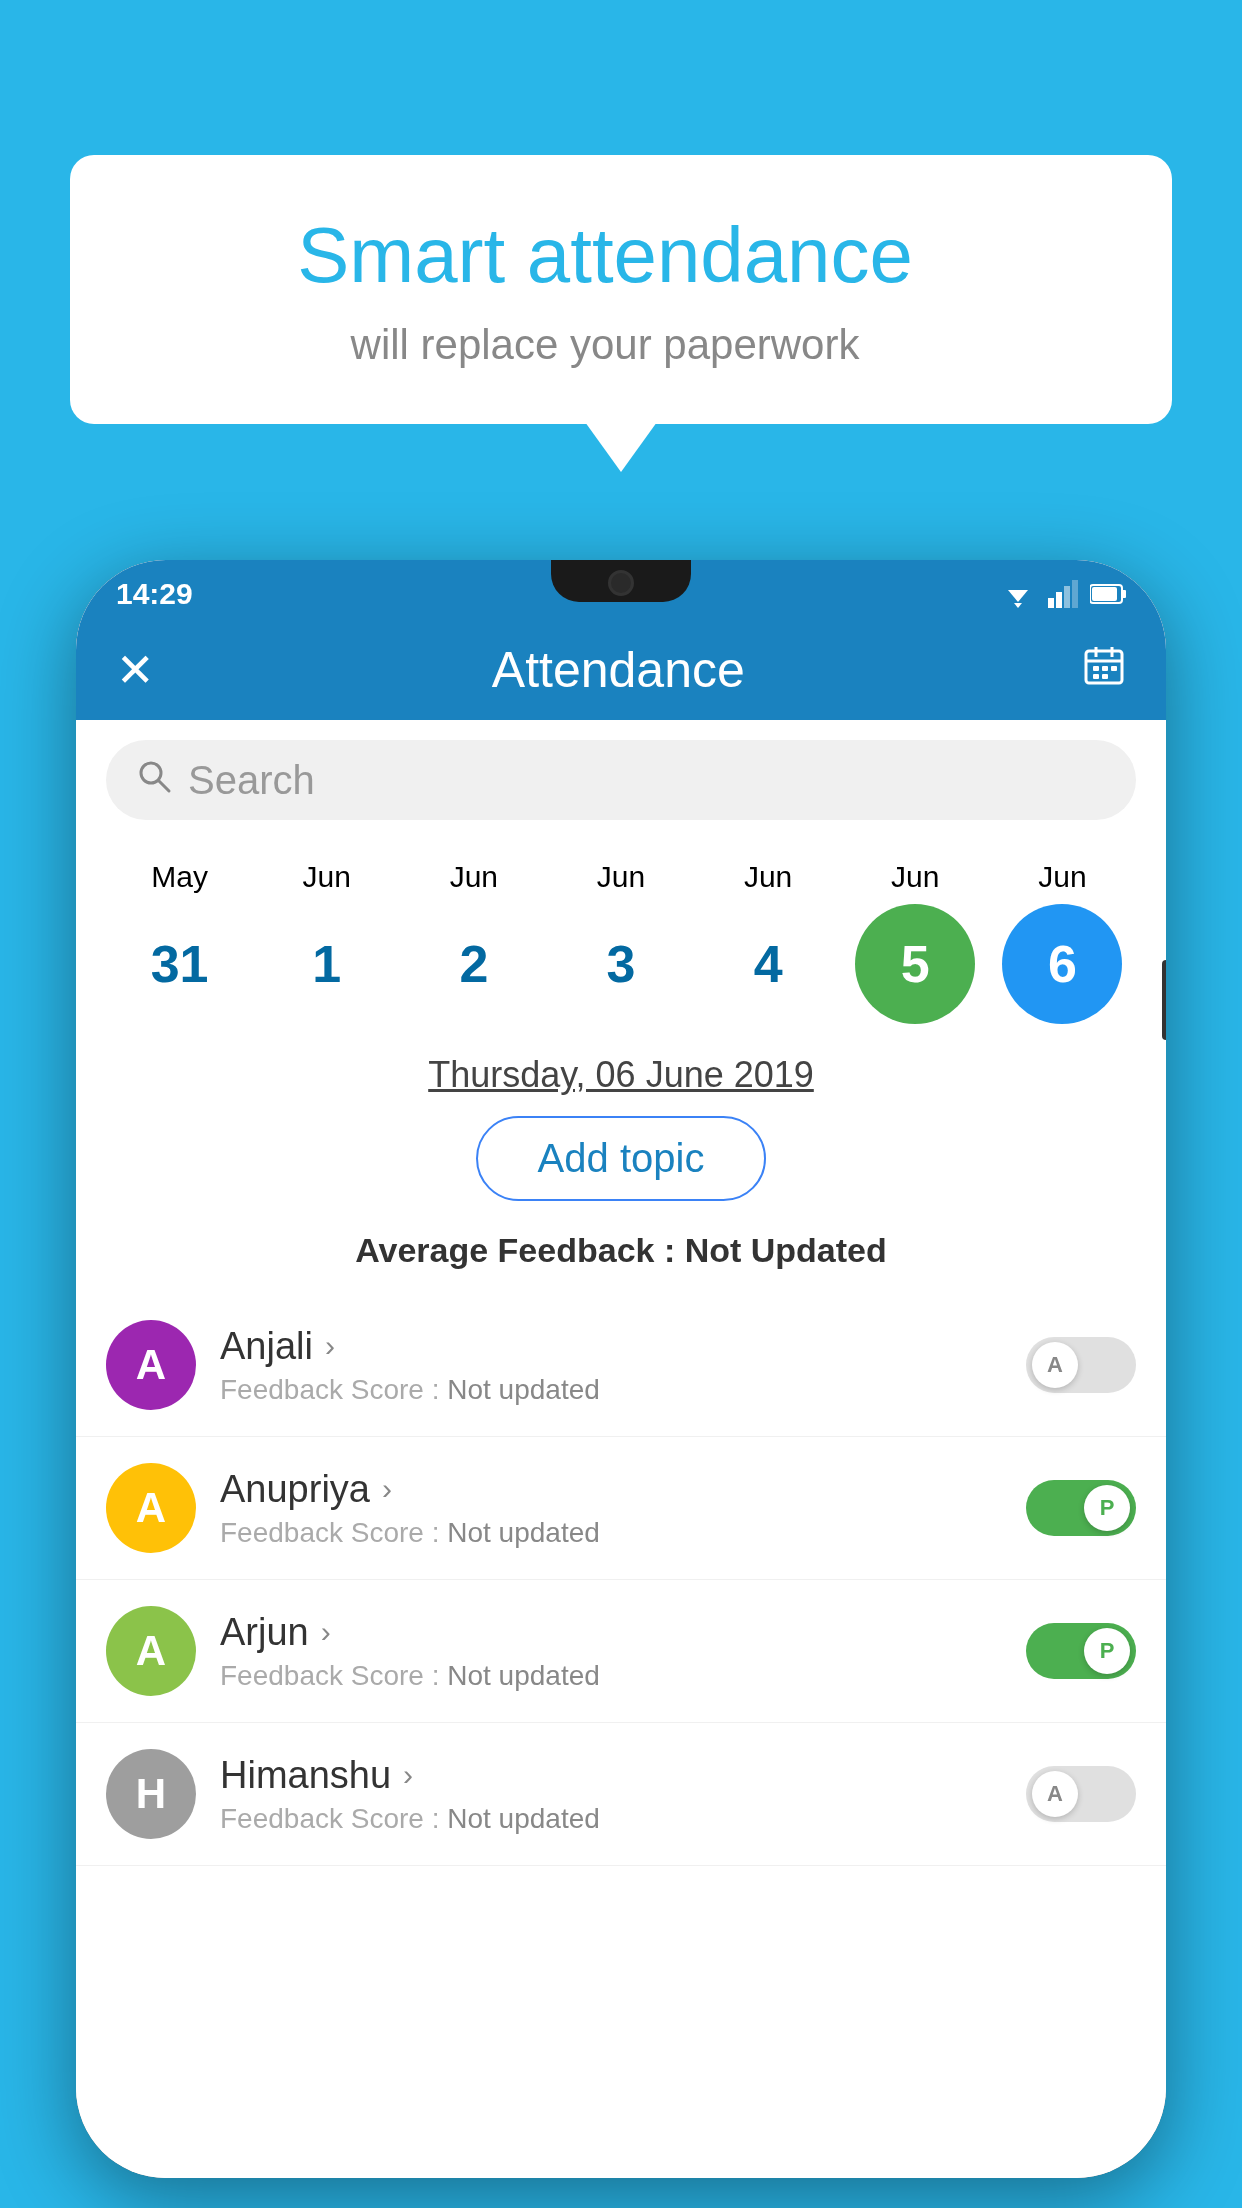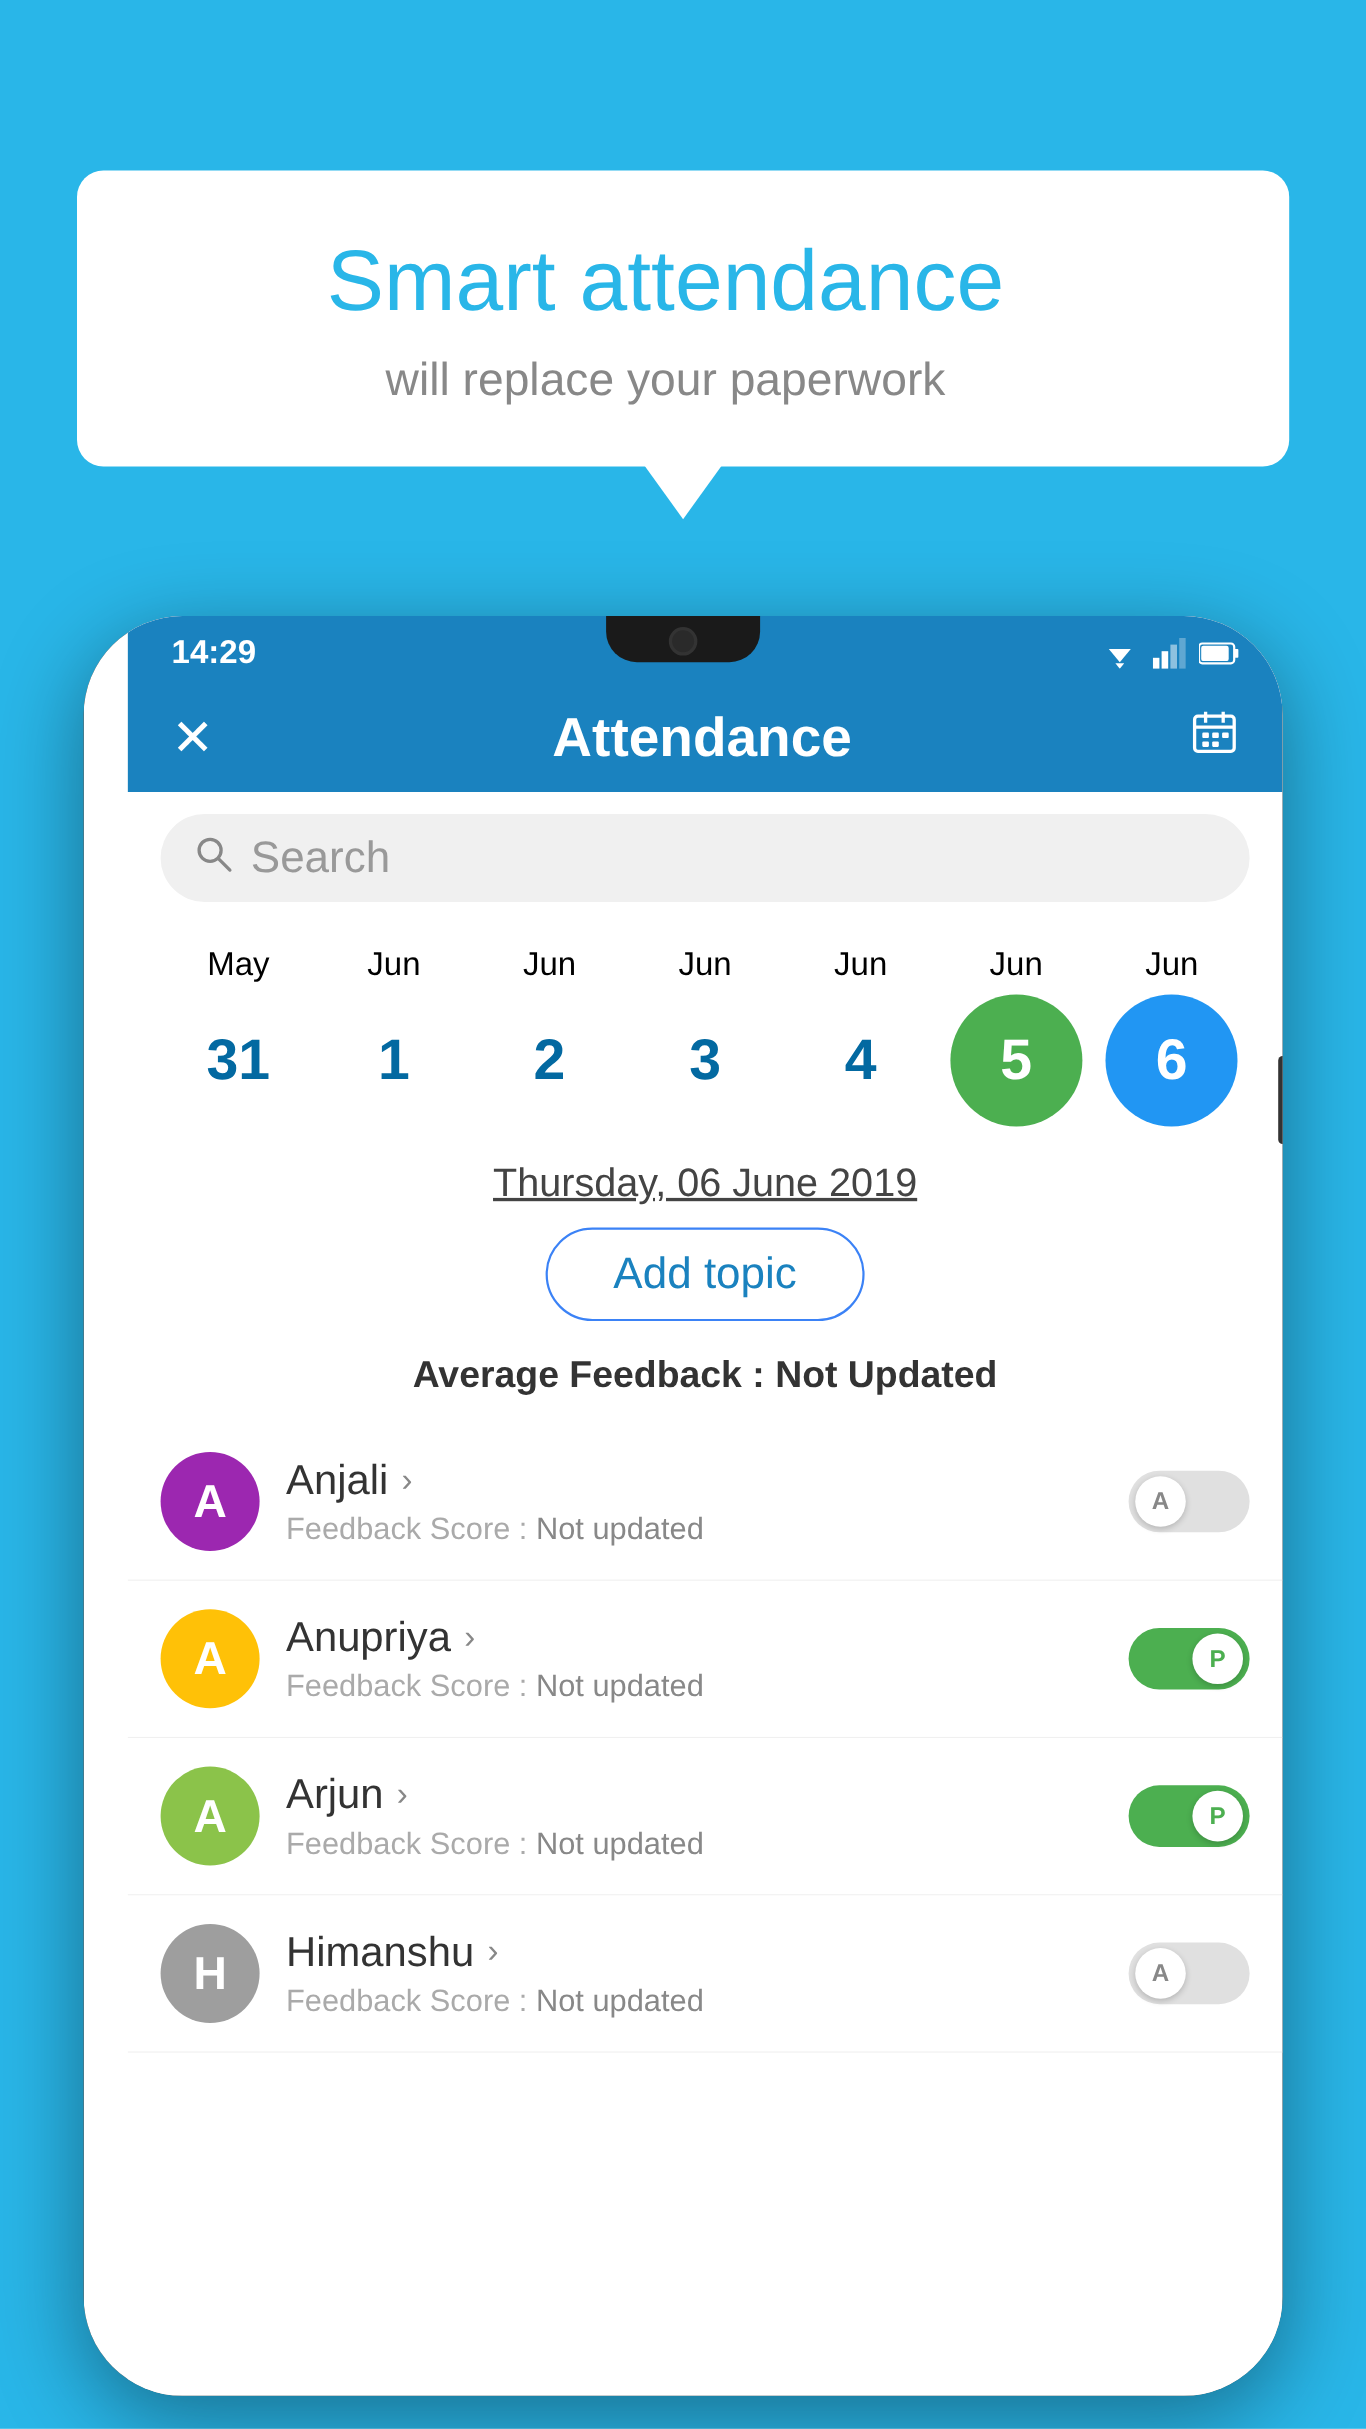--- a/index.html
+++ b/index.html
@@ -128,21 +128,21 @@
       height: 100px;
       display: flex;
       align-items: center;
       padding: 0 40px;
       justify-content: space-between;
     }
 
     .app-bar-title {
       color: white;
       font-size: 50px;
-      font-weight: 700;
+      font-weight: 400;
     }
 
     .app-bar-icon {
       color: white;
       font-size: 46px;
       cursor: pointer;
     }
 
     
     .search-container {
@@ -367,21 +367,20 @@
     
     .phone-screen {
       position: absolute;
       top: 0;
       left: 0;
       right: 0;
       bottom: 0;
       border-radius: 29px;
       overflow: hidden;
       background: white;
-      padding-left: 40px;
     }
 
     .phone-content {
       margin-top: 0;
       background: white;
       height: 100%;
       overflow: hidden;
     }
 
     

